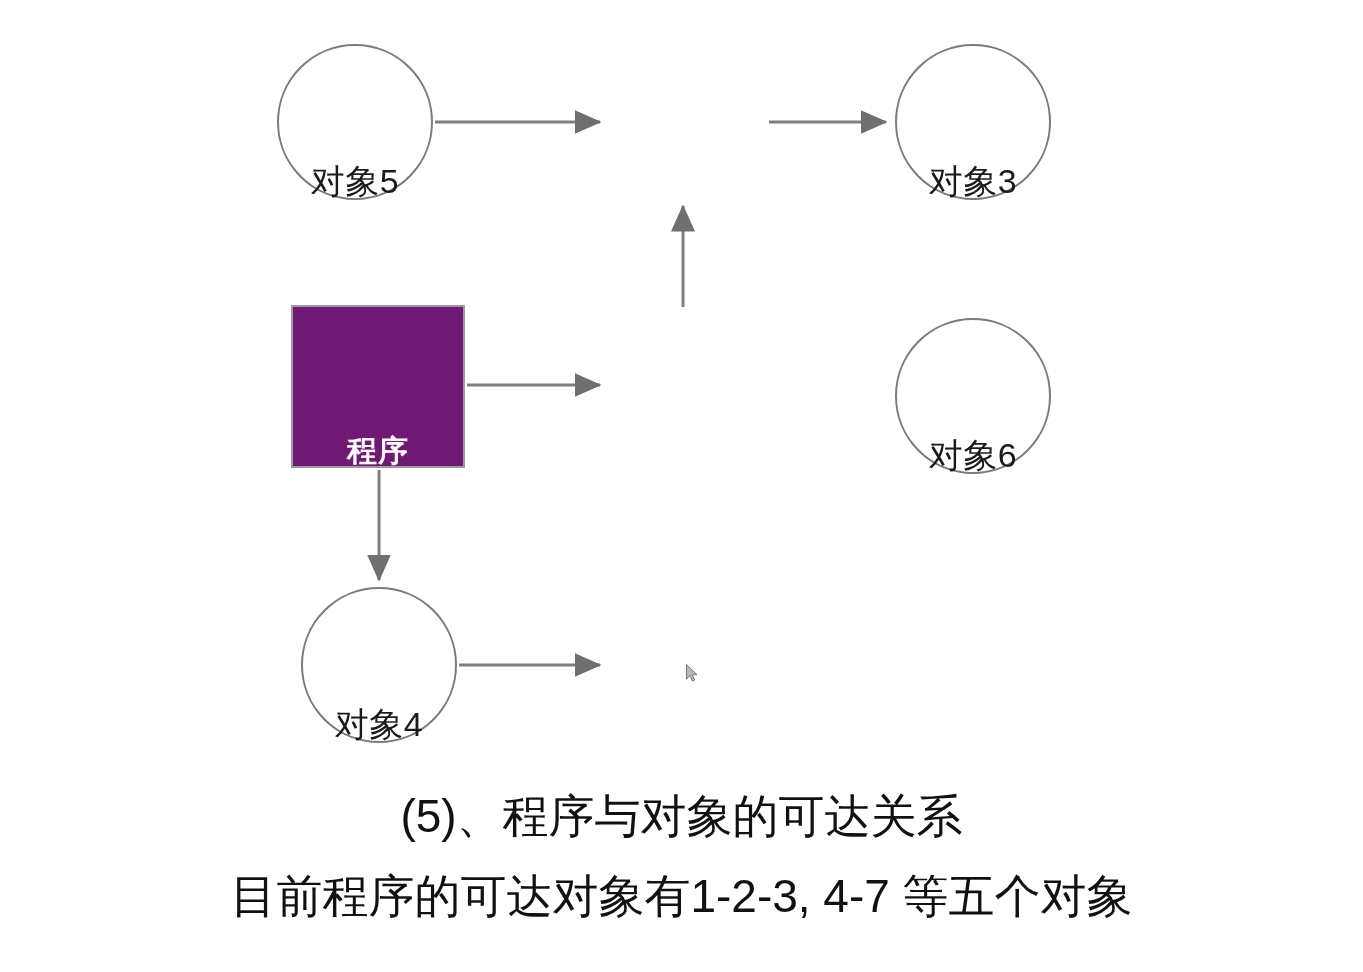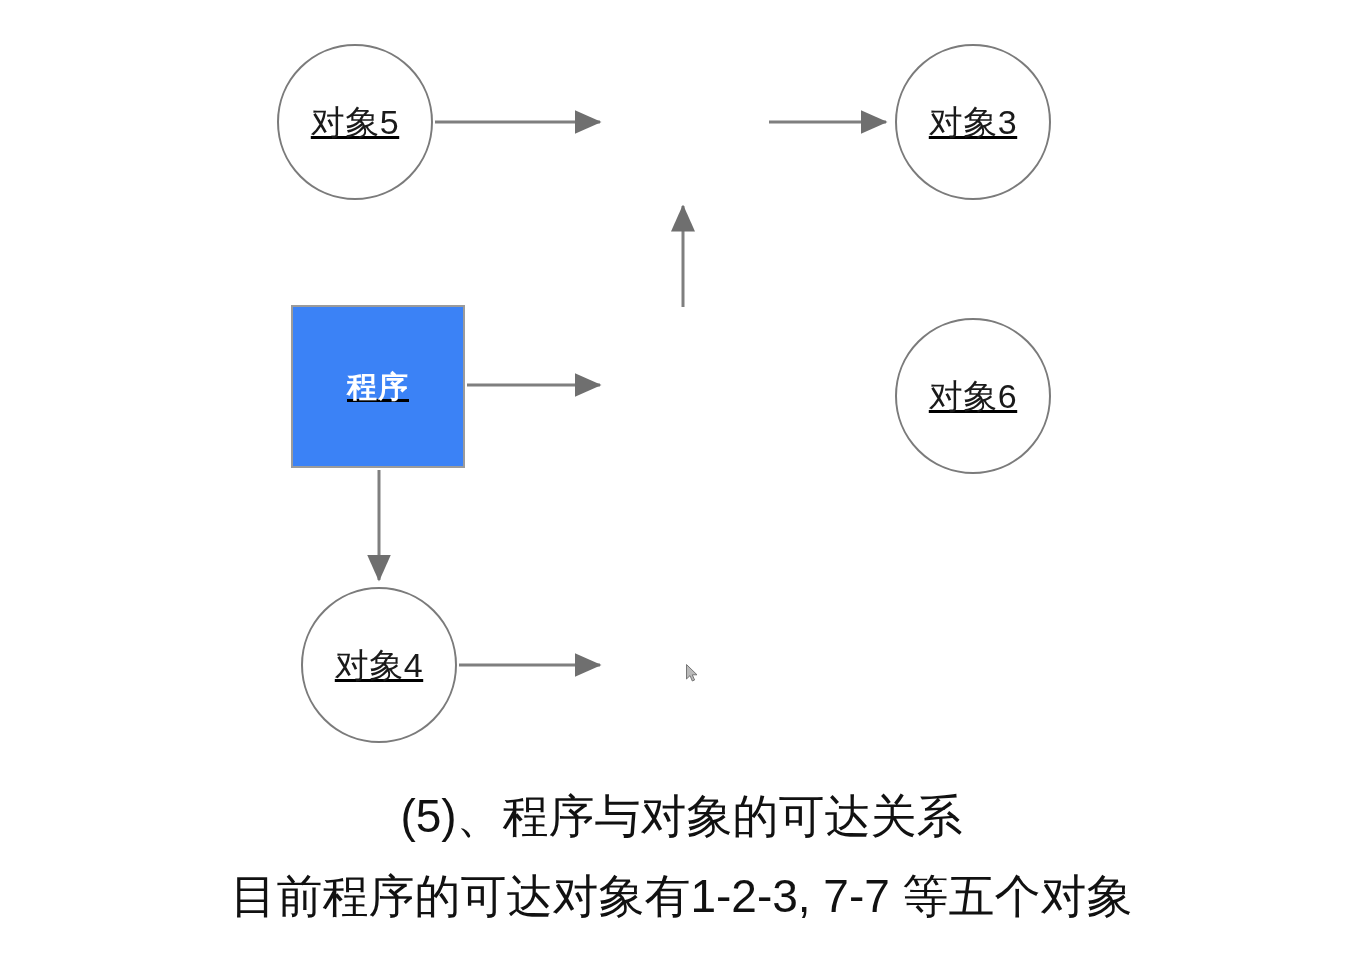--- a/index.html
+++ b/index.html
@@ -25,41 +25,40 @@
     position: absolute;
     left: 0;
     top: 0;
     width: 1363px;
     height: 972px;
     pointer-events: none;
   }
   .node {
     position: absolute;
     display: flex;
-    align-items: center;
+    align-items: flex-end;
     justify-content: center;
     box-sizing: border-box;
-    text-decoration: underline;
   }
   .node-circle {
     border-radius: 50%;
     border: 2px solid #7b7b7b;
     background: #ffffff;
   }
   .node-circle .node-label {
     font-size: 34px;
     color: #1a1a1a;
     letter-spacing: 0.5px;
     font-weight: 400;
     line-height: 1;
     white-space: nowrap;
   }
   .node-rect {
     border: 2px solid #9b9b9b;
-    background: #3b82f6;
+    background: #701a75;
   }
   .node-rect .node-label {
     font-size: 30px;
     color: #ffffff;
     font-weight: 700;
     letter-spacing: 1px;
     line-height: 1;
     white-space: nowrap;
   }
   .caption {
@@ -134,15 +133,15 @@
   <div class="node node-circle" style="left:301px; top:587px; width:156px; height:156px;">
     <span class="node-label">对象4</span>
   </div>
 
 
   <svg id="cursor-pointer" viewBox="0 0 13 19" xmlns="http://www.w3.org/2000/svg">
     <path d="M0.5,0.5 L0.5,15 L4,11.6 L6.3,17 L8.6,16 L6.3,10.8 L11,10.8 z" fill="#b9b9b9" stroke="#6b6b6b" stroke-width="0.9"></path>
   </svg>
 
   <div class="caption" id="caption-line-1">(5)、程序与对象的可达关系</div>
-  <div class="caption" id="caption-line-2">目前程序的可达对象有1-2-3, 7-7 等五个对象</div>
+  <div class="caption" id="caption-line-2">目前程序的可达对象有1-2-3, 4-7 等五个对象</div>
 
 </div>
 
 </body></html>

